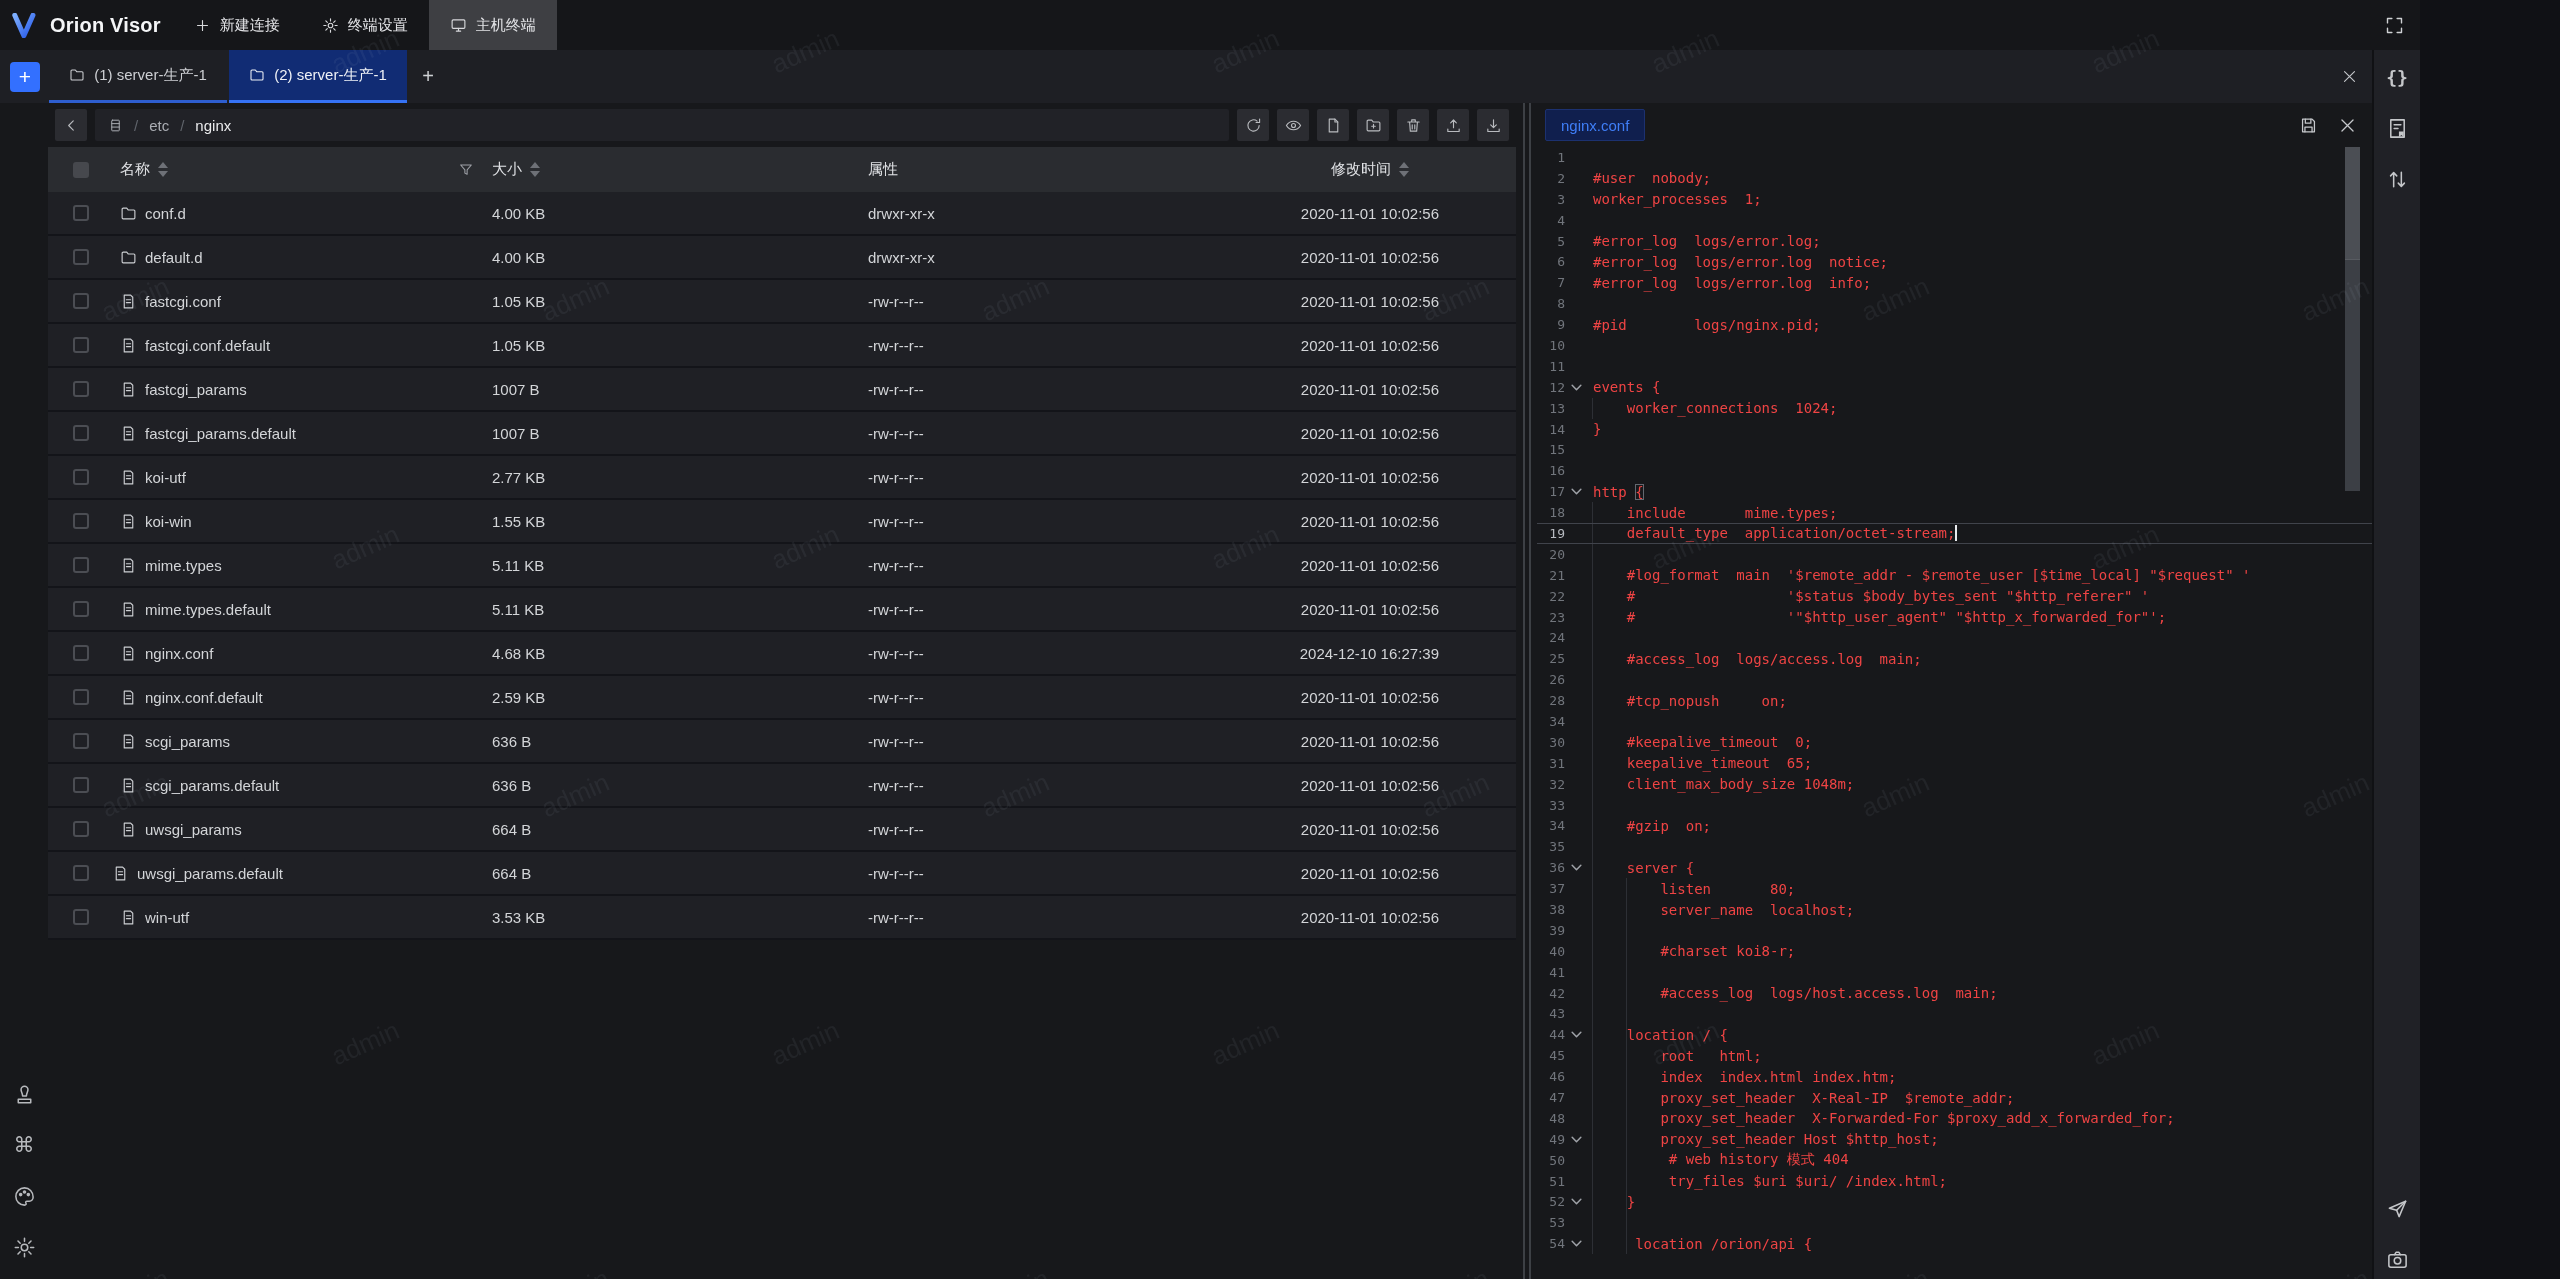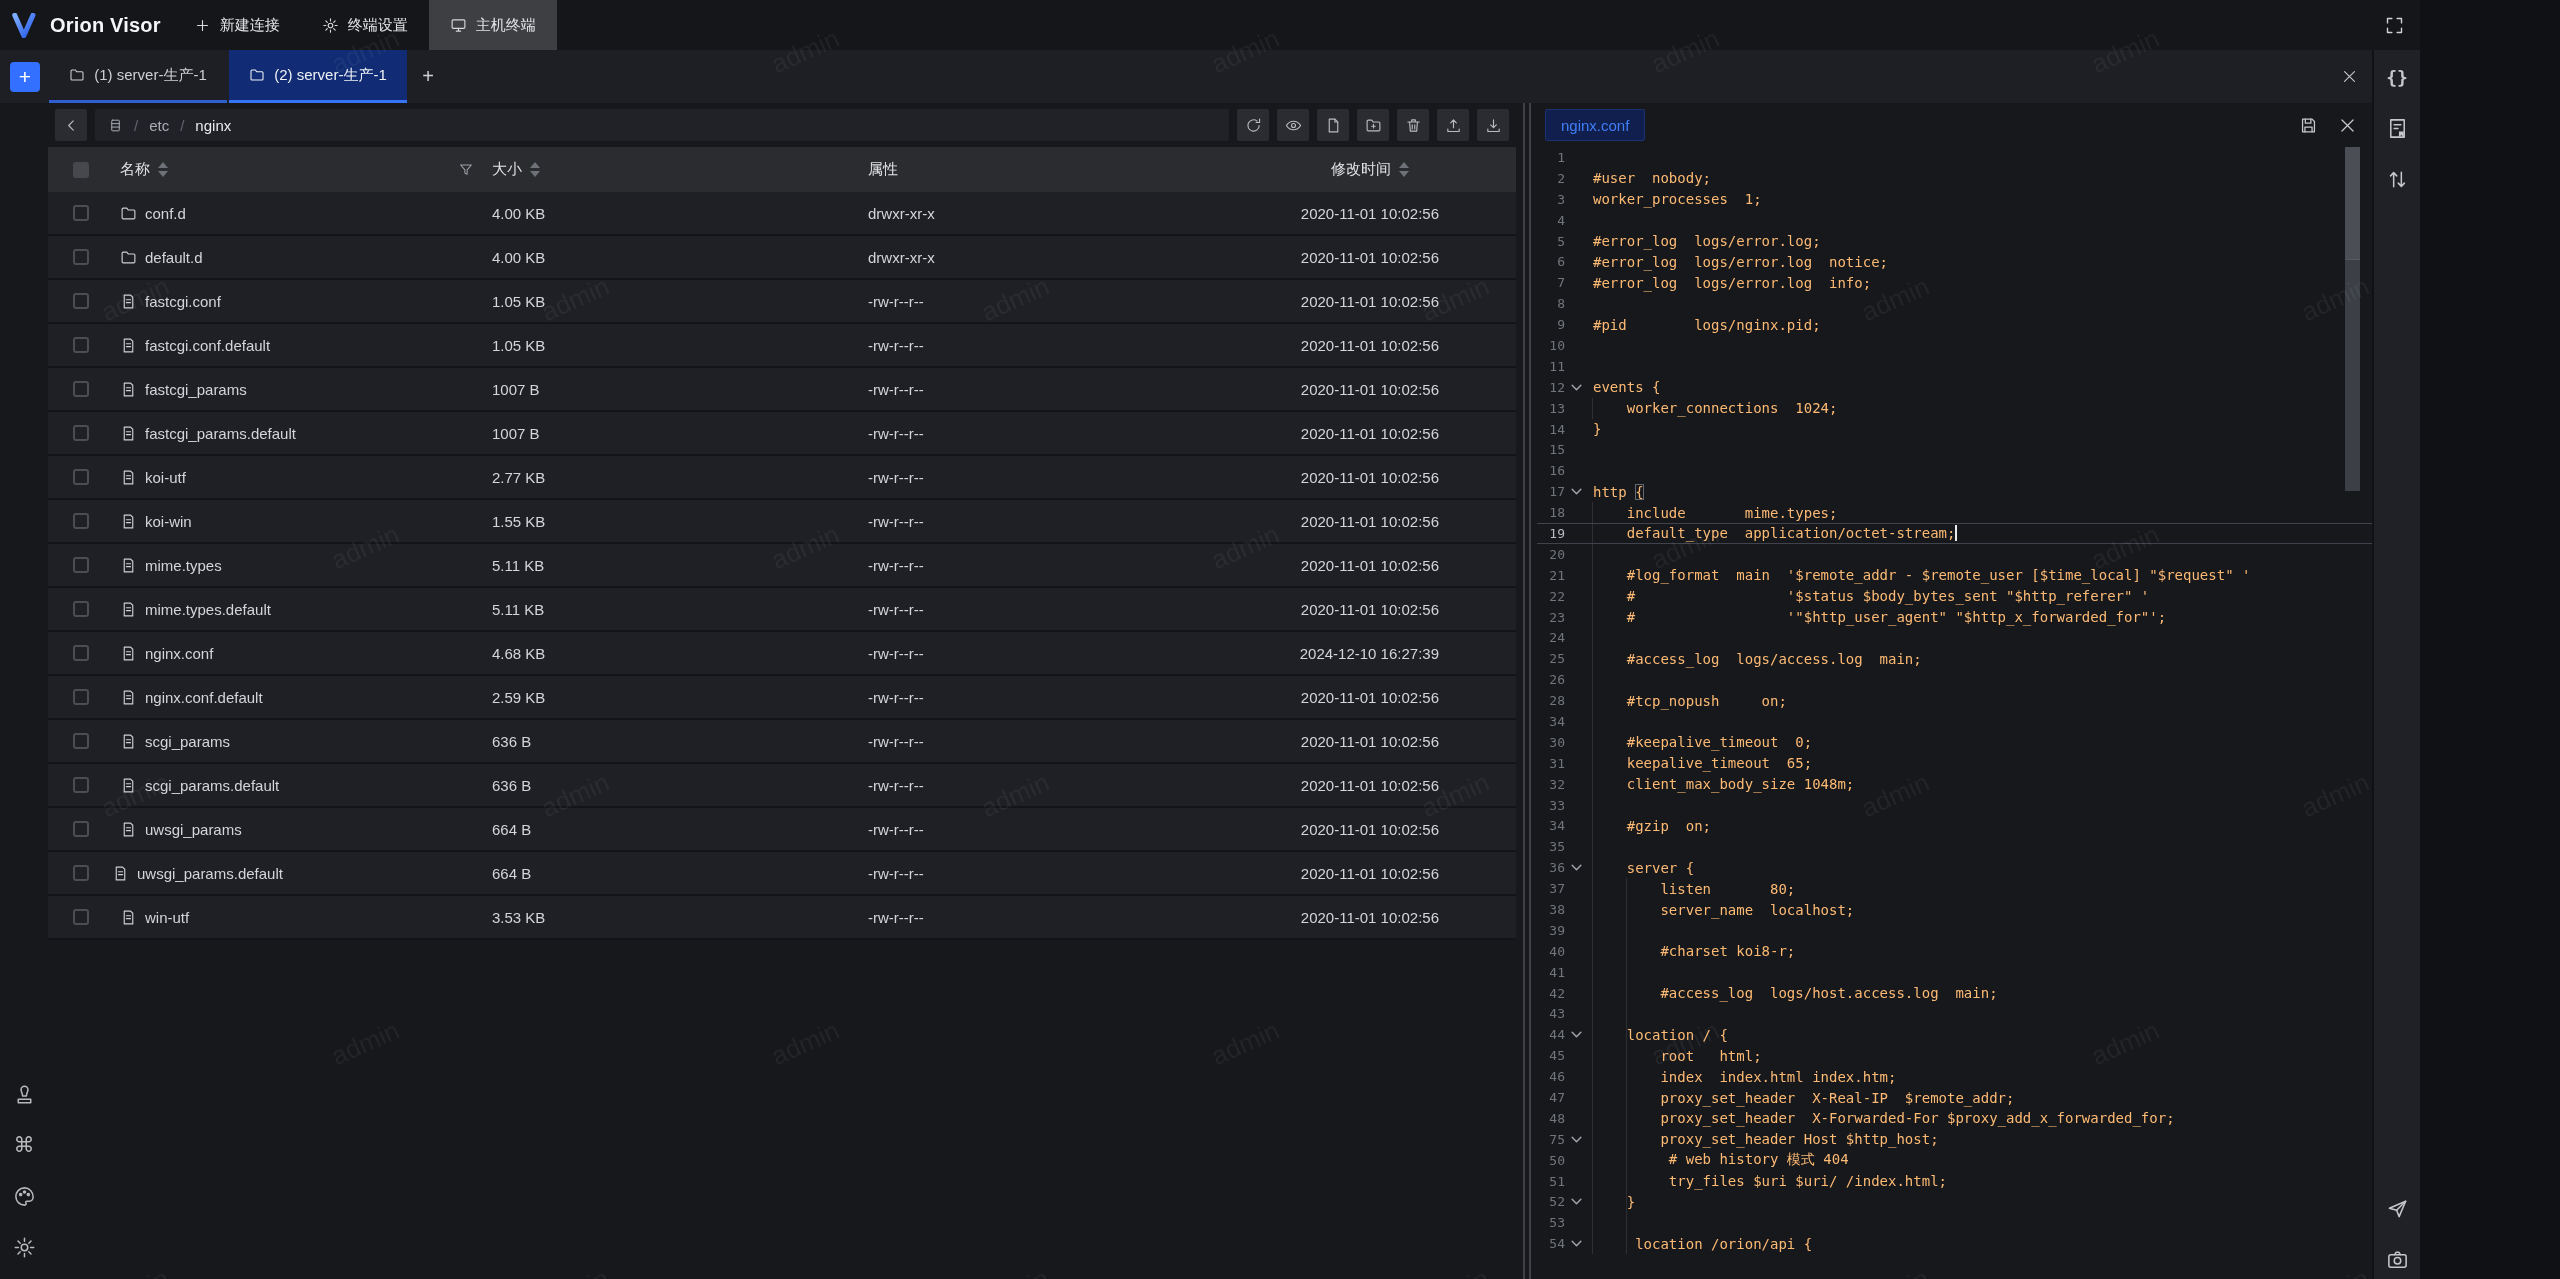--- a/index.html
+++ b/index.html
@@ -75,21 +75,21 @@
   .eh-spacer { flex:1; }
   .eh-btn { background:none; border:none; color:#c6c8cc; display:flex; }
   .eh-btn svg { width:19px; height:19px; }
 
   .editor-body { position:relative; flex:1; overflow:hidden; font-family:"DejaVu Sans Mono",monospace; font-size:14px; }
   .code-line { display:flex; align-items:center; height:20.9px; width:100%; }
   .code-line.active { border-top:1px solid #40434b; border-bottom:1px solid #40434b; }
   .ln { width:28px; flex:0 0 28px; text-align:right; font-size:13px; color:#71757c; }
   .code-line.active .ln { color:#b7bac0; }
   .fold { width:22px; flex:0 0 22px; display:flex; align-items:center; justify-content:center; color:#9fa2a8; }
-  .ct { position:relative; white-space:pre; color:#fdba74; padding-left:6px; height:100%; display:flex; align-items:center; }
+  .ct { position:relative; white-space:pre; color:#ef4444; padding-left:6px; height:100%; display:flex; align-items:center; }
   .guide { position:absolute; top:0; bottom:0; width:1px; background:#2d2f35; }
   .bm { outline:1px solid #646870; outline-offset:-1px; }
   .caret2 { display:inline-block; width:2px; height:16px; background:#e8eaed; vertical-align:middle; }
   .ed-scroll { position:absolute; right:12px; top:0; width:15px; }
   .ed-scroll .s1 { height:112px; background:#4b4e54; }
   .ed-scroll .s2 { height:232px; background:#3c3f45; border-top:1px solid #585b61; }
 
   
   .right-rail { width:48px; background:#202126; border-left:2px solid #101114; display:flex; flex-direction:column; align-items:center; padding-top:13px; gap:23px; }
   .right-rail .rail-btn { color:#c5c7ca; }
@@ -821,21 +821,21 @@
                   <span class="ln">47</span>
                   <span class="fold"></span>
                   <span class="ct"><i class="guide" style="left:5px"></i><i class="guide" style="left:39px"></i>        proxy_set_header  X-Real-IP  $remote_addr;</span>
                 </div>
                 <div class="code-line">
                   <span class="ln">48</span>
                   <span class="fold"></span>
                   <span class="ct"><i class="guide" style="left:5px"></i><i class="guide" style="left:39px"></i>        proxy_set_header  X-Forwarded-For $proxy_add_x_forwarded_for;</span>
                 </div>
                 <div class="code-line">
-                  <span class="ln">75</span>
+                  <span class="ln">49</span>
                   <span class="fold">
                     <svg width="13" height="13" viewBox="0 0 12 12">
                       <path d="M2 4l4 4 4-4" stroke="#9fa2a8" stroke-width="1.4" fill="none" stroke-linecap="round" stroke-linejoin="round"></path>
                     </svg>
                   </span>
                   <span class="ct"><i class="guide" style="left:5px"></i><i class="guide" style="left:39px"></i>        proxy_set_header Host $http_host;</span>
                 </div>
                 <div class="code-line">
                   <span class="ln">50</span>
                   <span class="fold"></span>

